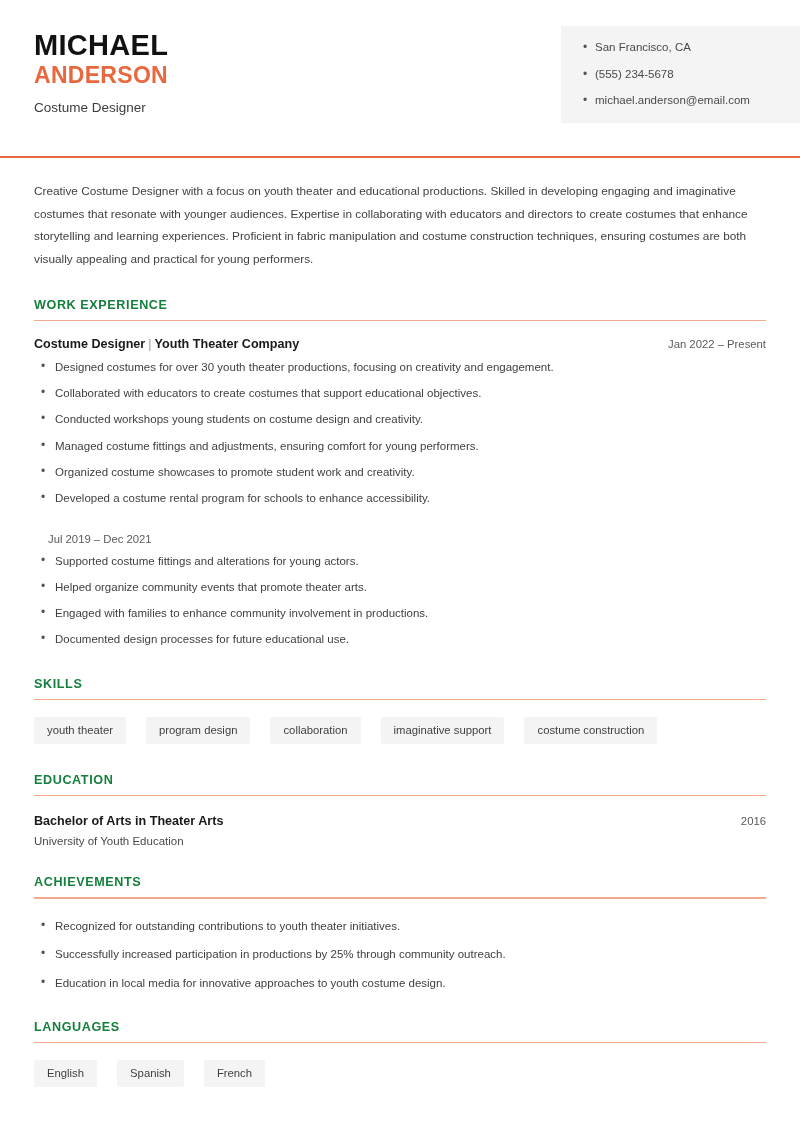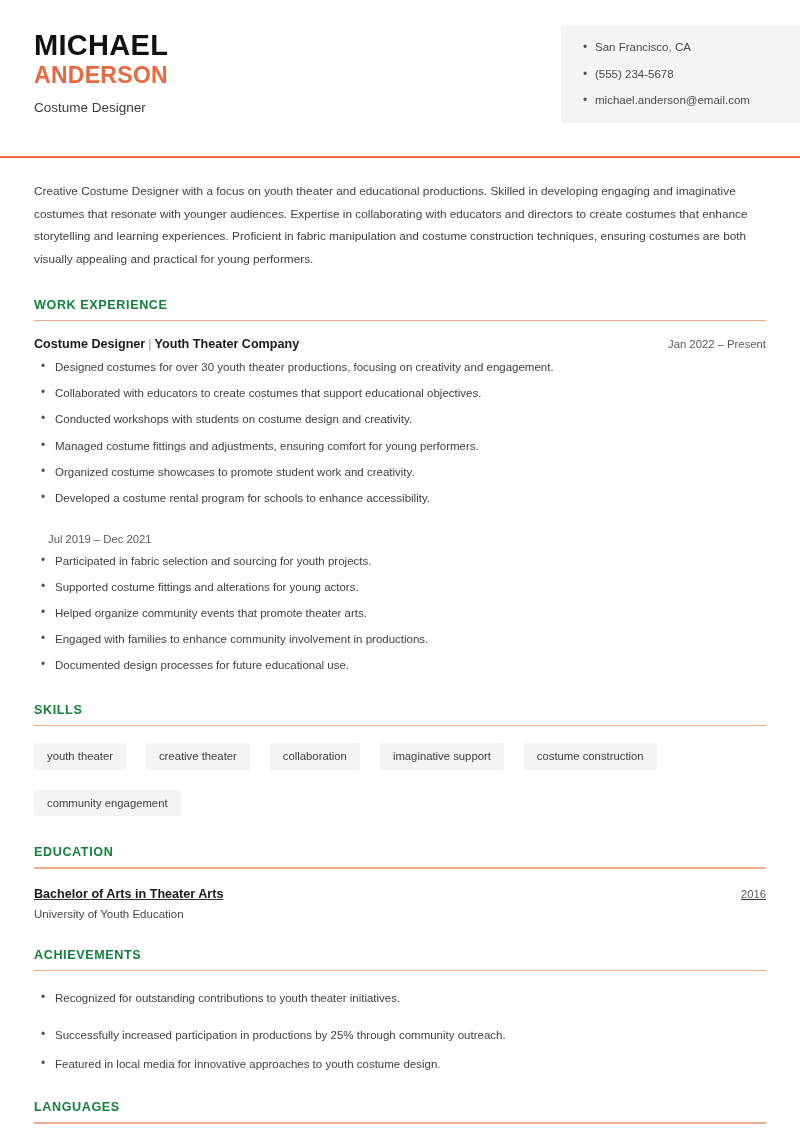--- a/index.html
+++ b/index.html
@@ -198,21 +198,20 @@
     padding: 7px 13px;
     line-height: 1.1;
     white-space: nowrap;
   }
 
   
   .edu-head {
     display: flex;
     align-items: baseline;
     justify-content: space-between;
-    text-decoration: underline;
   }
   .edu-degree {
     font-size: 12.6px;
     font-weight: bold;
     color: #1a1a1a;
   }
   .edu-year {
     font-size: 11.3px;
     color: #5a5a5a;
     white-space: nowrap;
@@ -256,73 +255,71 @@
       <div class="entry">
         <div class="entry-head">
           <div class="entry-title">
             <span>Costume Designer</span><span class="entry-sep">|</span><span>Youth Theater Company</span>
           </div>
           <div class="entry-date">Jan 2022 – Present</div>
         </div>
         <ul class="bullets">
           <li>Designed costumes for over 30 youth theater productions, focusing on creativity and engagement.</li>
           <li>Collaborated with educators to create costumes that support educational objectives.</li>
-          <li>Conducted workshops with students on costume design and creativity.</li>
+          <li>Conducted workshops young students on costume design and creativity.</li>
           <li>Managed costume fittings and adjustments, ensuring comfort for young performers.</li>
           <li>Organized costume showcases to promote student work and creativity.</li>
           <li>Developed a costume rental program for schools to enhance accessibility.</li>
         </ul>
       </div>
 
       <div class="entry" style="margin-top:26px;">
         <div class="entry-head">
           <div class="entry-date">Jul 2019 – Dec 2021</div>
         </div>
         <ul class="bullets">
-          <li>Participated in fabric selection and sourcing for youth projects.</li>
           <li>Supported costume fittings and alterations for young actors.</li>
           <li>Helped organize community events that promote theater arts.</li>
           <li>Engaged with families to enhance community involvement in productions.</li>
           <li>Documented design processes for future educational use.</li>
         </ul>
       </div>
     </div>
 
     <div class="section" style="margin-top:29px;">
       <div class="section-title">SKILLS</div>
       <div class="section-rule"></div>
       <div class="chips">
         <span class="chip">youth theater</span>
-        <span class="chip">creative theater</span>
+        <span class="chip">program design</span>
         <span class="chip">collaboration</span>
         <span class="chip">imaginative support</span>
         <span class="chip">costume construction</span>
-        <span class="chip">community engagement</span>
       </div>
     </div>
 
     <div class="section" style="margin-top:29px;">
       <div class="section-title">EDUCATION</div>
       <div class="section-rule" style="margin-bottom:18px;"></div>
       <div class="entry">
         <div class="edu-head">
           <div class="edu-degree">Bachelor of Arts in Theater Arts</div>
           <div class="edu-year">2016</div>
         </div>
         <div class="edu-school">University of Youth Education</div>
       </div>
     </div>
 
     <div class="section" style="margin-top:28px;">
       <div class="section-title">ACHIEVEMENTS</div>
       <div class="section-rule" style="margin-bottom:19px;"></div>
       <ul class="bullets">
-        <li style="margin-bottom:20px;">Recognized for outstanding contributions to youth theater initiatives.</li>
+        <li style="margin-bottom:12px;">Recognized for outstanding contributions to youth theater initiatives.</li>
         <li style="margin-bottom:12px;">Successfully increased participation in productions by 25% through community outreach.</li>
-        <li>Featured in local media for innovative approaches to youth costume design.</li>
+        <li>Education in local media for innovative approaches to youth costume design.</li>
       </ul>
     </div>
 
     <div class="section" style="margin-top:28px;">
       <div class="section-title">LANGUAGES</div>
       <div class="section-rule"></div>
       <div class="chips">
         <span class="chip">English</span>
         <span class="chip">Spanish</span>
         <span class="chip">French</span>

